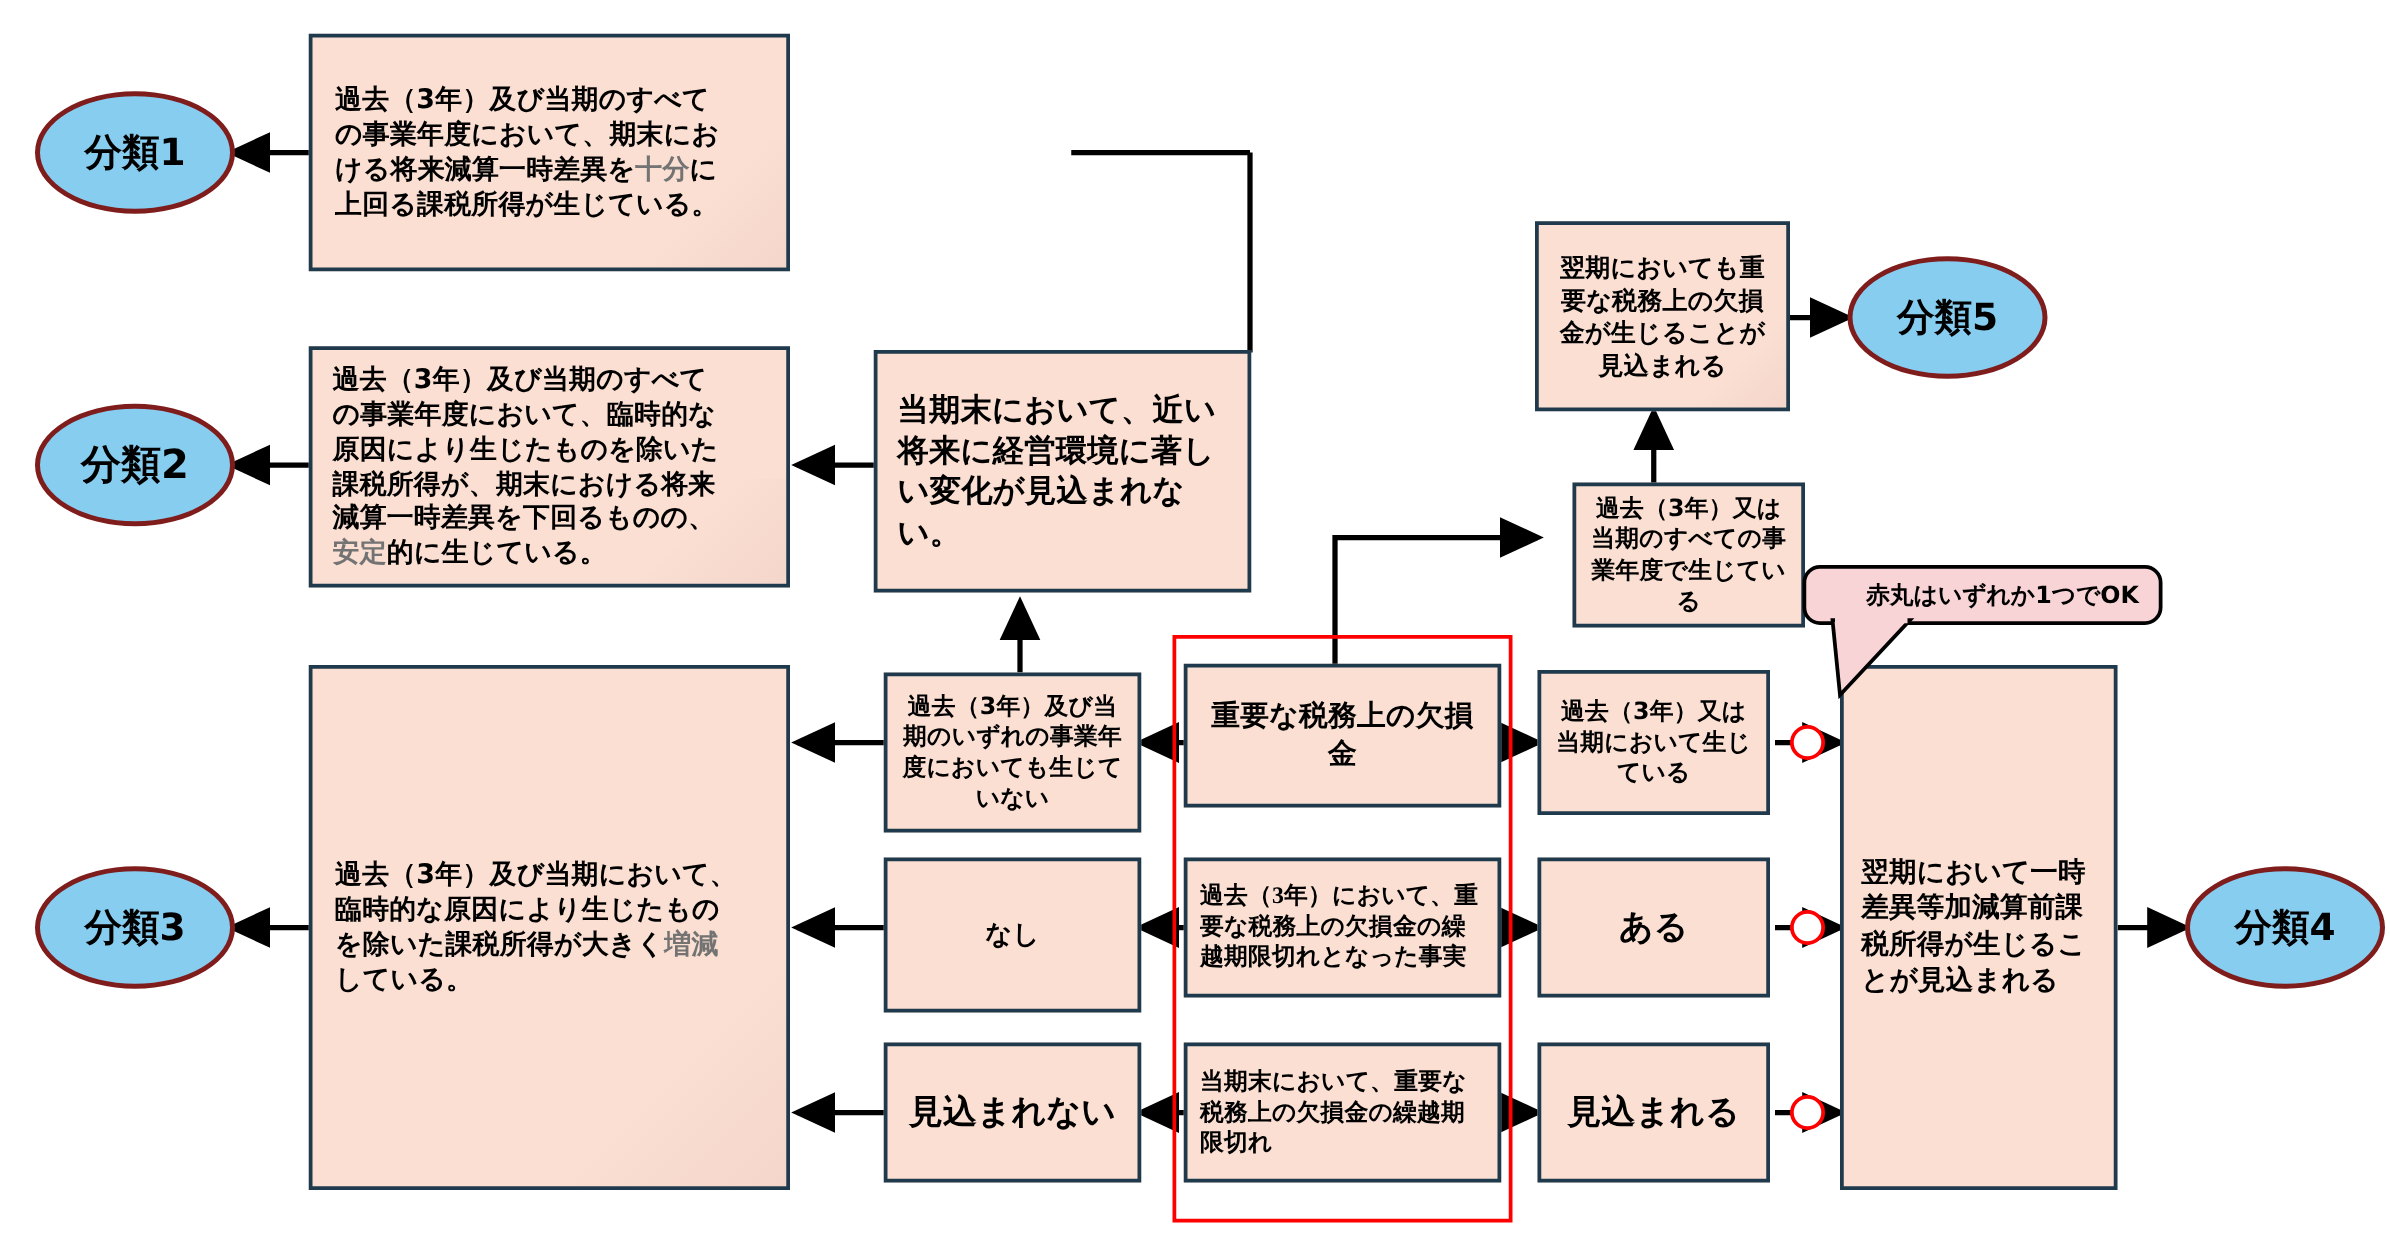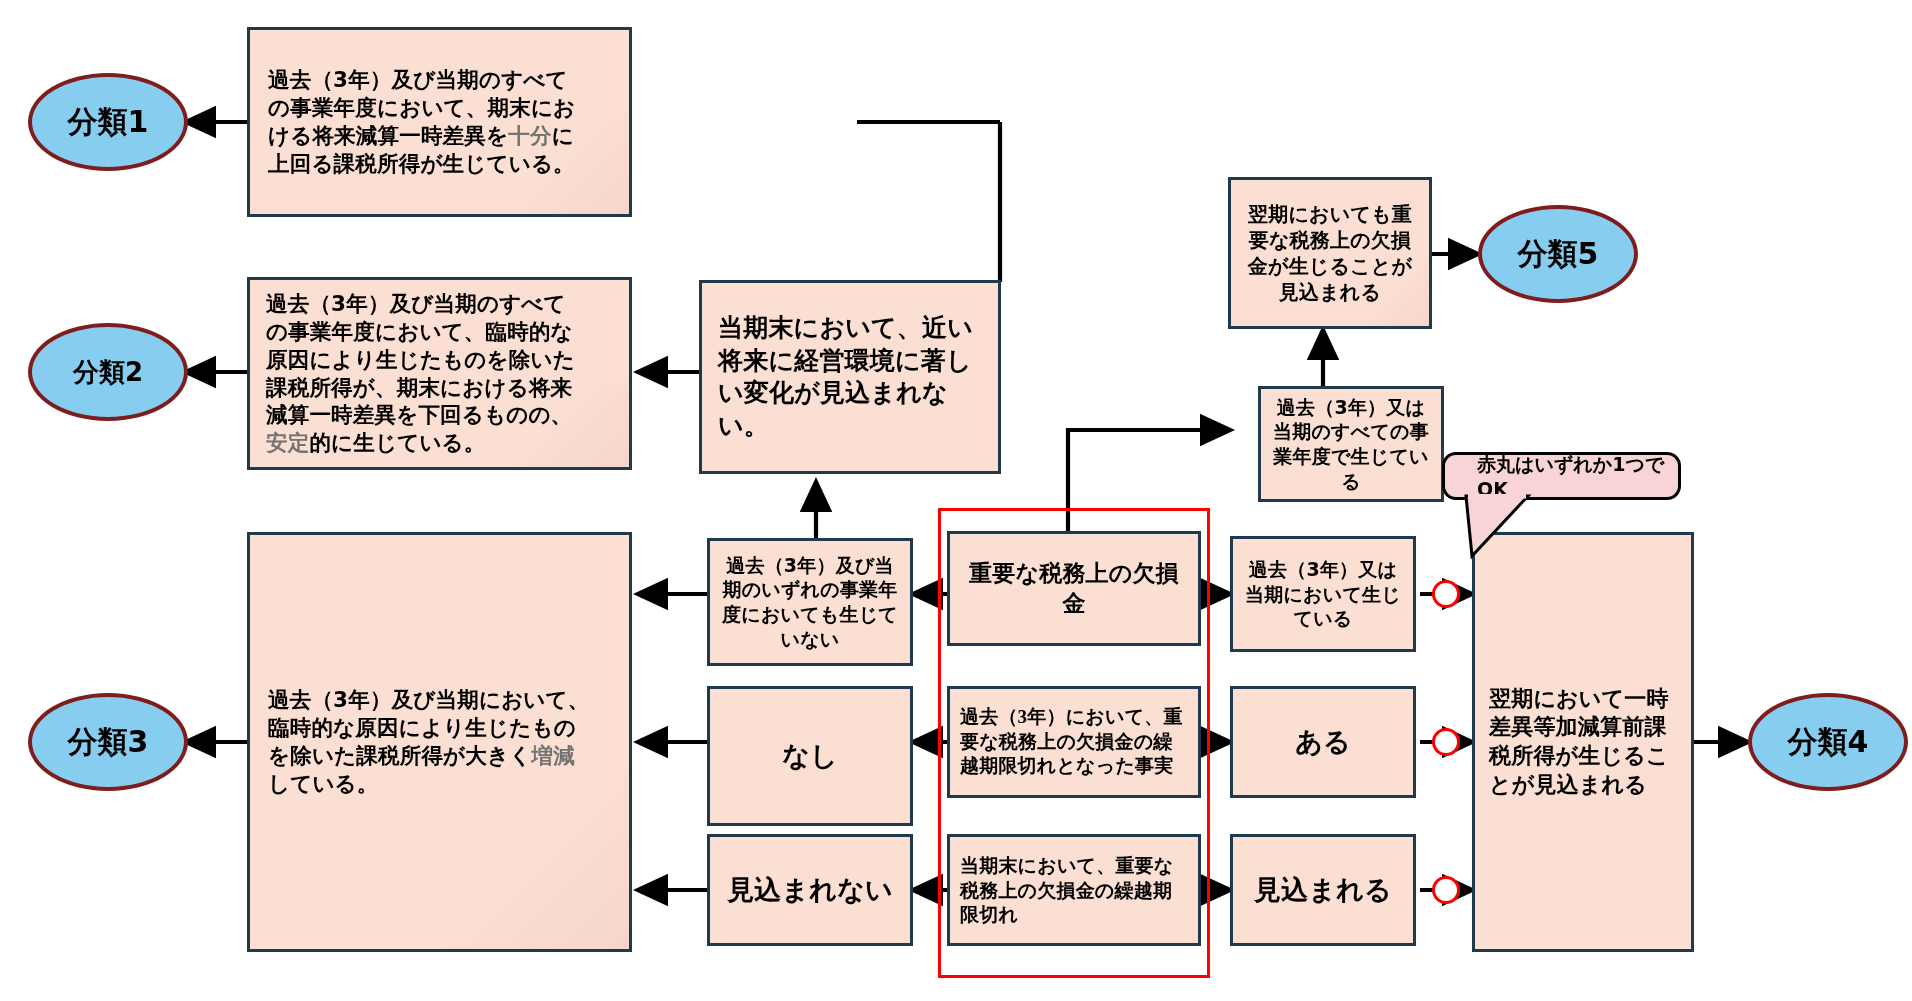--- a/index.html
+++ b/index.html
@@ -162,21 +162,21 @@
   <div class="node justify" style="left:247px; top:27px; width:385px; height:190px; font-size:21.5px; padding:10px 18px;">
     <span class="txt">
       <span>過去（3年）及び当期のすべて</span><br>
       <span>の事業年度において、期末にお</span><br>
       <span>ける将来減算一時差異を</span><span class="red">十分</span><span>に</span><br>
       <span>上回る課税所得が生じている。</span>
     </span>
     <div class="shade" style="left:55%;top:45%;width:45%;height:55%;"></div>
   </div>
 
-  <div class="ellipse" style="left:28px; top:323px; width:160px; height:98px; font-size:26px;">
+  <div class="ellipse" style="left:28px; top:323px; width:160px; height:98px; font-size:32px;">
     <span>分類2</span>
   </div>
 
   <div class="node justify" style="left:247px; top:277px; width:385px; height:193px; font-size:21.5px; padding:8px 16px;">
     <span class="txt">
       <span>過去（3年）及び当期のすべて</span><br>
       <span>の事業年度において、臨時的な</span><br>
       <span>原因により生じたものを除いた</span><br>
       <span>課税所得が、期末における将来</span><br>
       <span>減算一時差異を下回るものの、</span><br>
@@ -200,21 +200,21 @@
       <span>を除いた課税所得が大きく</span><span class="red">増減</span><br>
       <span>している。</span>
     </span>
     <div class="shade" style="left:45%;top:50%;width:55%;height:50%;"></div>
   </div>
 
   <div class="node center" style="left:707px; top:538px; width:206px; height:128px; font-size:19px; padding:6px 10px;">
     <span class="txt">過去（3年）及び当期のいずれの事業年度においても生じていない</span>
   </div>
 
-  <div class="node center" style="left:707px; top:686px; width:206px; height:140px; font-size:27px;">
+  <div class="node center" style="left:707px; top:686px; width:206px; height:124px; font-size:21px;">
     <span class="txt">なし</span>
   </div>
 
   <div class="node center" style="left:707px; top:834px; width:206px; height:112px; font-size:27px;">
     <span class="txt">見込まれない</span>
   </div>
 
   <div class="group-outline" style="left:938px; top:508px; width:272px; height:470px;"></div>
 
   <div class="node center" style="left:947px; top:531px; width:254px; height:115px; font-size:23px; padding:4px 10px;">
@@ -251,21 +251,21 @@
   </div>
 
   <div class="node center" style="left:1230px; top:834px; width:186px; height:112px; font-size:27px;">
     <span class="txt">見込まれる</span>
   </div>
 
   <div class="dot" style="left:1432px; top:580px; width:28px; height:28px;"></div>
   <div class="dot" style="left:1432px; top:728px; width:28px; height:28px;"></div>
   <div class="dot" style="left:1432px; top:876px; width:28px; height:28px;"></div>
 
-  <div class="callout" style="left:1442px; top:452px; width:239px; height:48px; font-size:19px;padding-left:32px;">
+  <div class="callout" style="left:1442px; top:452px; width:288px; height:48px; font-size:19px;padding-left:32px;">
     <span>赤丸はいずれか1つでOK</span>
   </div>
   <svg style="position:absolute; left:1442px; top:494px; width:130px; height:70px; z-index:6;">
     <path d="M24,2 L86,2 L30,62 z" fill="#f8d4d6" stroke="#000000" stroke-width="3"></path>
     <path d="M26,2 L84,2" stroke="#f8d4d6" stroke-width="5"></path>
   </svg>
 
   <div class="node justify" style="left:1472px; top:532px; width:222px; height:420px; font-size:22px; padding:10px 14px;">
     <span class="txt">翌期において一時差異等加減算前課税所得が生じることが見込まれる</span>
   </div>

